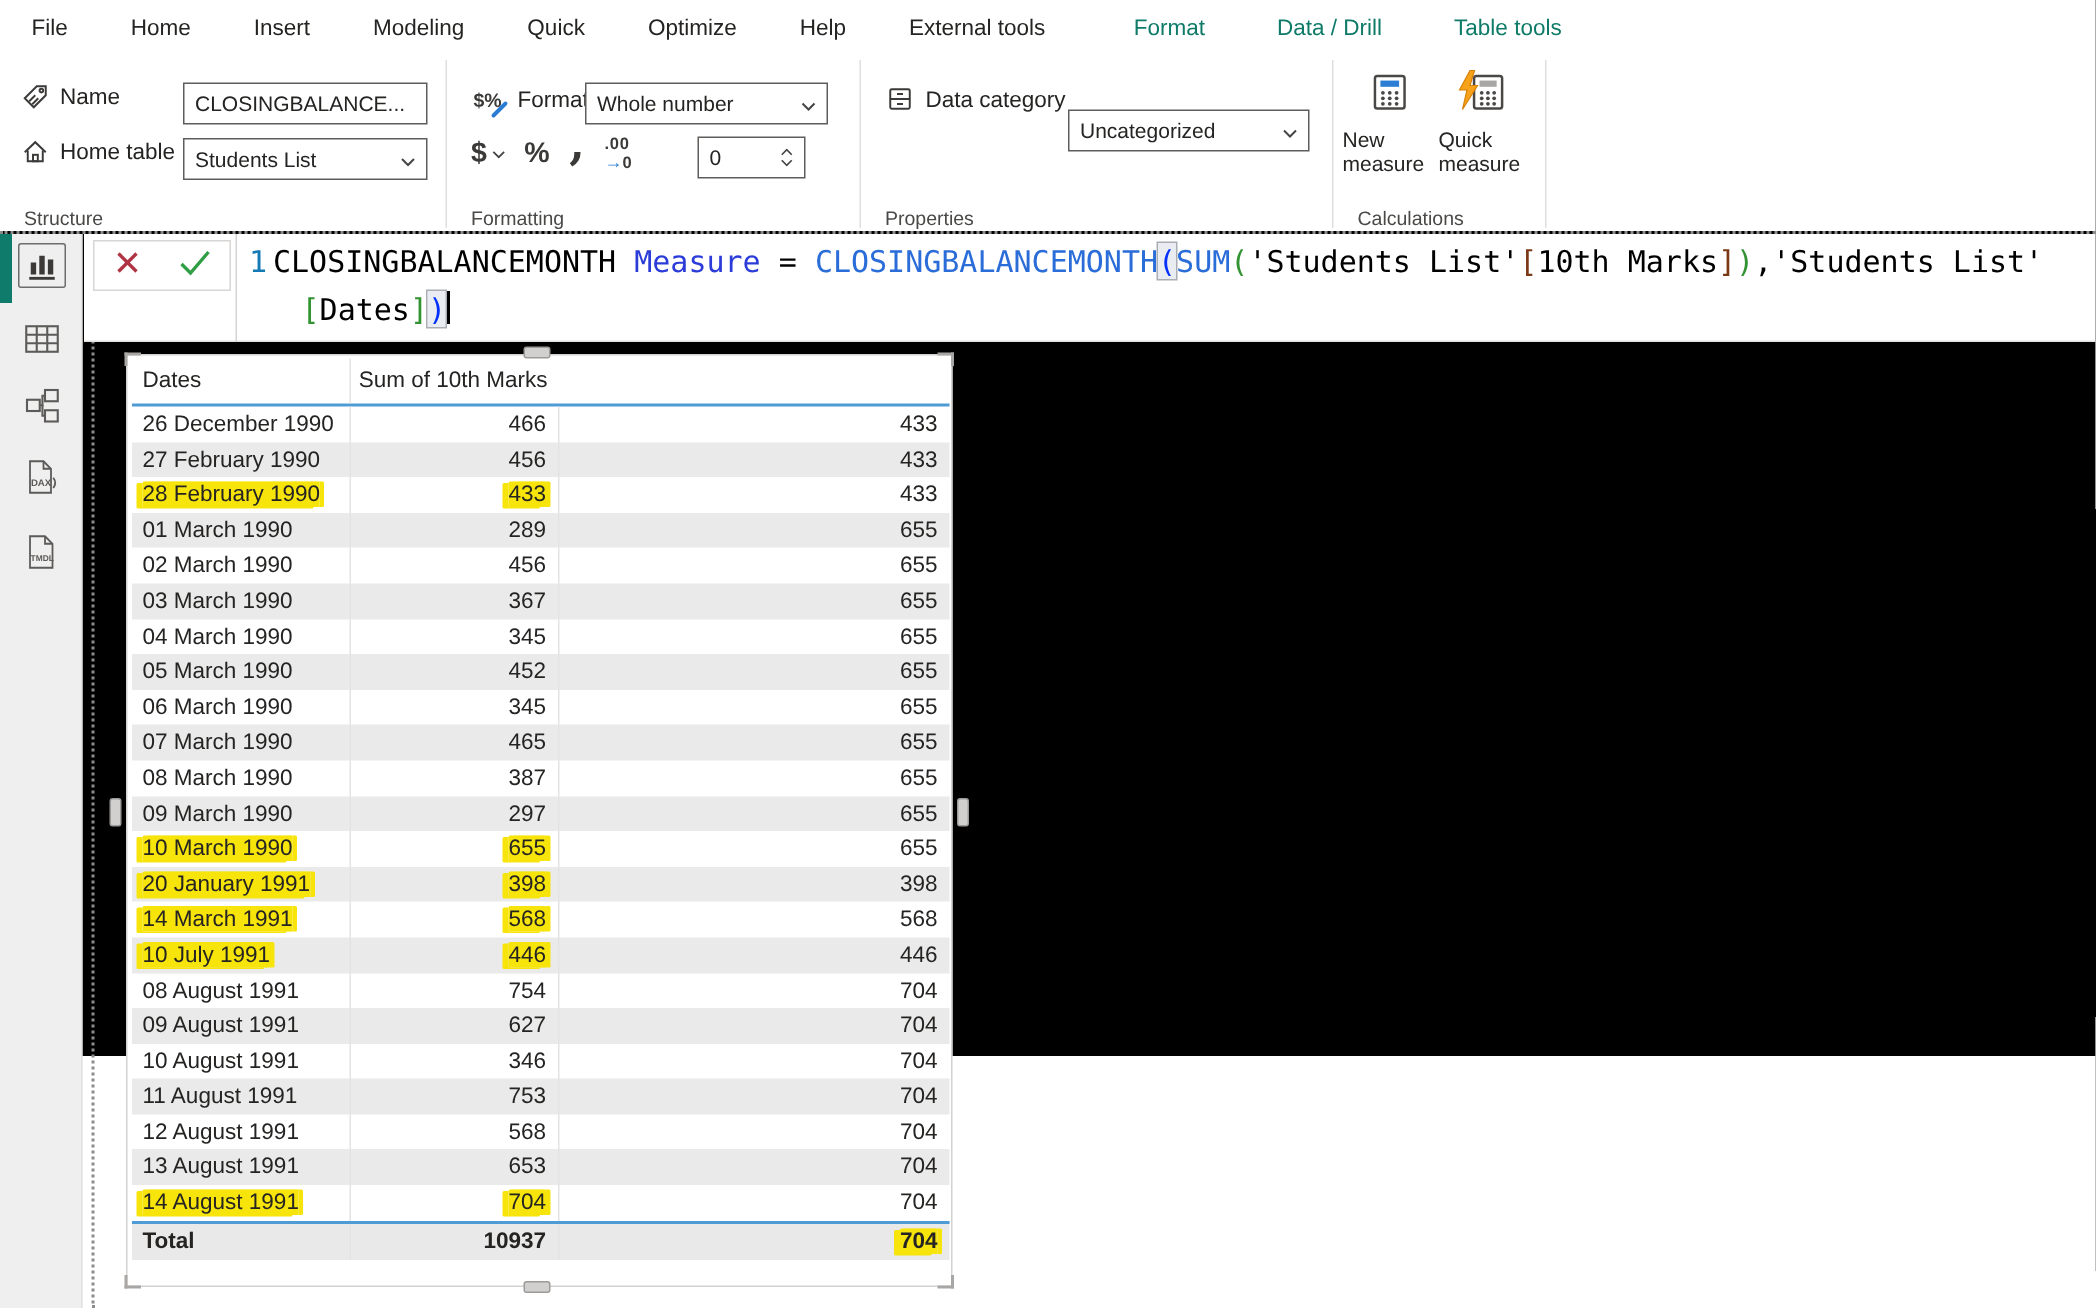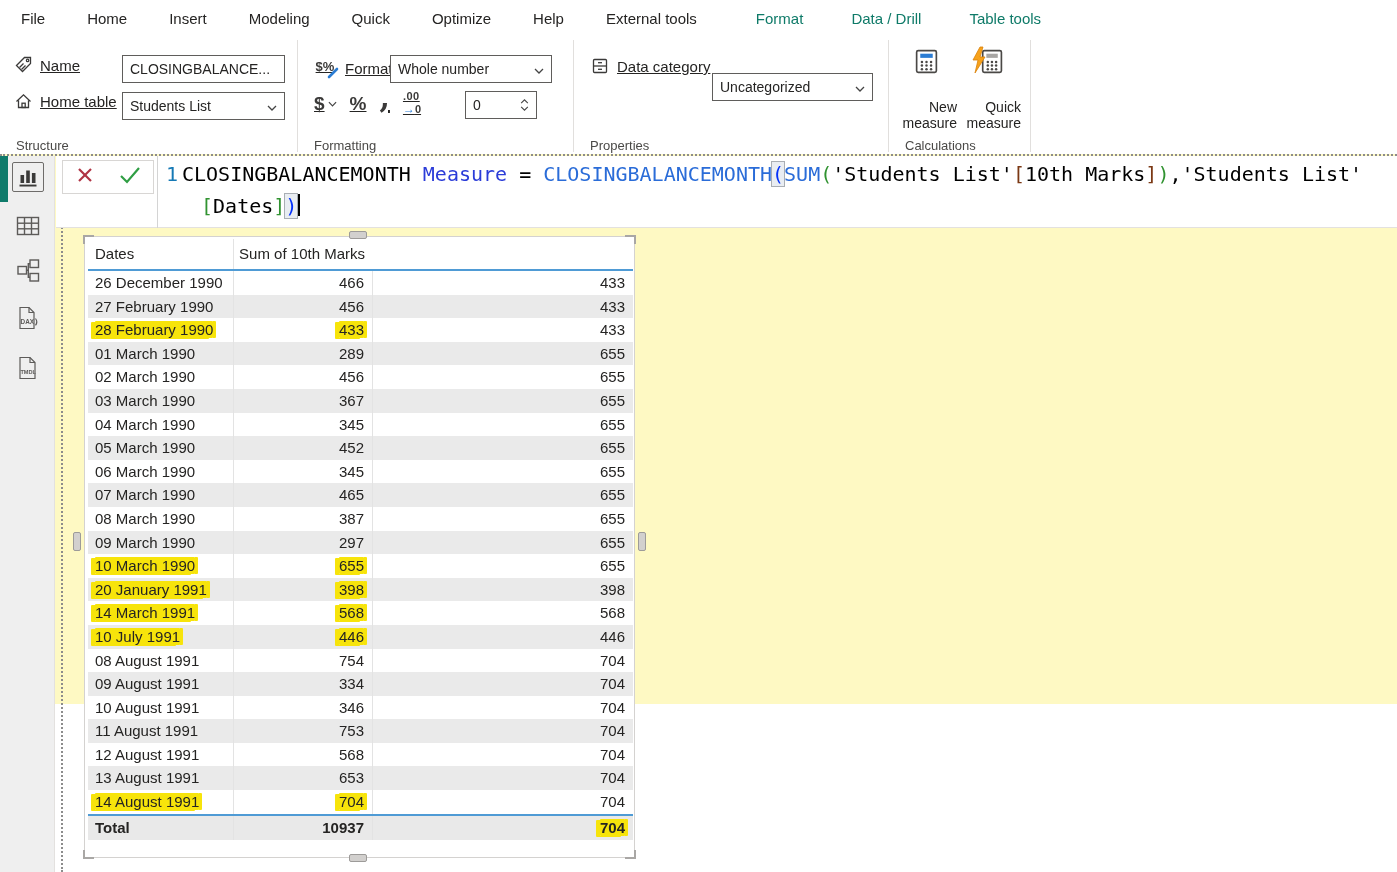--- a/index.html
+++ b/index.html
@@ -1,38 +1,38 @@
 <!DOCTYPE html>
 <html><head>
 <meta charset="utf-8">
 <style>
   * { margin:0; padding:0; box-sizing:border-box; }
   html,body { width:1397px; height:872px; background:#fff; font-family:"Liberation Sans",sans-serif; color:#252423; overflow:hidden; }
-  #stage { position:relative; width:1397px; height:704px; background:#fef9c3; }
+  #stage { position:relative; width:1397px; height:704px; background:#000000; }
 
   
   .menubar { position:absolute; left:0; top:0; width:1397px; height:36px; background:#fff; display:flex; align-items:stretch; }
   .menu-item { display:flex; align-items:center; padding:0 21px; font-size:15px; color:#252423; cursor:default; }
   .ctx-tabs { display:flex; margin-left:14px; }
   .ctx-tab { position:relative; display:flex; align-items:center; padding:0 24px; font-size:15px; color:#0e7a68; }
   .ctx-tab.selected { font-weight:bold; }
   .ctx-tab.selected::after { content:""; position:absolute; left:10px; right:10px; bottom:0; height:3px; background:#0e7a68; }
 
   
   .ribbon { position:absolute; left:0; top:36px; width:1397px; height:118px; background:#fff; }
   .rgroup { position:absolute; top:0; height:118px; }
   .rg-label { position:absolute; bottom:1px; left:16px; width:100%; font-size:13px; color:#4a4947; }
   .rdiv { position:absolute; top:4px; height:112px; width:1px; background:#e1dfdd; }
-  .rrow { position:absolute; display:flex; align-items:flex-end;text-decoration:underline; }
+  .rrow { position:absolute; display:flex; align-items:center; }
   .rlabel { font-size:15px; color:#252423; margin-left:7px; }
   .rfield { background:#fff; border:1px solid #5f5d5b; height:28px; display:flex; align-items:center; justify-content:space-between; padding:0 7px; font-size:14px; color:#252423; }
   .chev { flex:0 0 auto; margin-left:6px; }
   .icn { display:inline-flex; align-items:center; justify-content:center; }
   .bigbtn { position:absolute; top:12px; width:62px; display:flex; flex-direction:column; align-items:center; cursor:pointer; }
-  .bigbtn .cap { font-size:14px; line-height:16px; color:#252423; margin-top:24px; text-align:right; }
+  .bigbtn .cap { font-size:14px; line-height:16px; color:#252423; margin-top:10px; text-align:left; }
   .fmt-sym { font-size:19px; color:#3b3a39; font-weight:bold; }
   .comma-sym { font-family:"DejaVu Serif",serif; font-size:30px; font-weight:bold; color:#3b3a39; line-height:10px; height:22px; display:inline-block; }
   .dec-icn { display:flex; flex-direction:column; align-items:flex-start; line-height:11px; }
   .dec-top { font-size:11px; font-weight:bold; color:#3b3a39; letter-spacing:0.5px; }
   .dec-bot { font-size:11px; font-weight:bold; color:#3b3a39; }
   .dec-arrow { color:#2b7cd3; font-size:12px; font-weight:bold; }
   .spin-btns { display:flex; flex-direction:column; gap:2px; align-items:center; }
 
   
   .dot-h { position:absolute; left:0; top:154px; width:1397px; height:0; border-top:2px dotted #8c8c8c; }
@@ -414,21 +414,21 @@
             <div class="tc tnum"><span class="hl">446</span></div>
             <div class="tc tnum">446</div>
           </div>
           <div class="trow drow">
             <div class="tc tdate">08 August 1991</div>
             <div class="tc tnum">754</div>
             <div class="tc tnum">704</div>
           </div>
           <div class="trow drow banded">
             <div class="tc tdate">09 August 1991</div>
-            <div class="tc tnum">334</div>
+            <div class="tc tnum">627</div>
             <div class="tc tnum">704</div>
           </div>
           <div class="trow drow">
             <div class="tc tdate">10 August 1991</div>
             <div class="tc tnum">346</div>
             <div class="tc tnum">704</div>
           </div>
           <div class="trow drow banded">
             <div class="tc tdate">11 August 1991</div>
             <div class="tc tnum">753</div>

